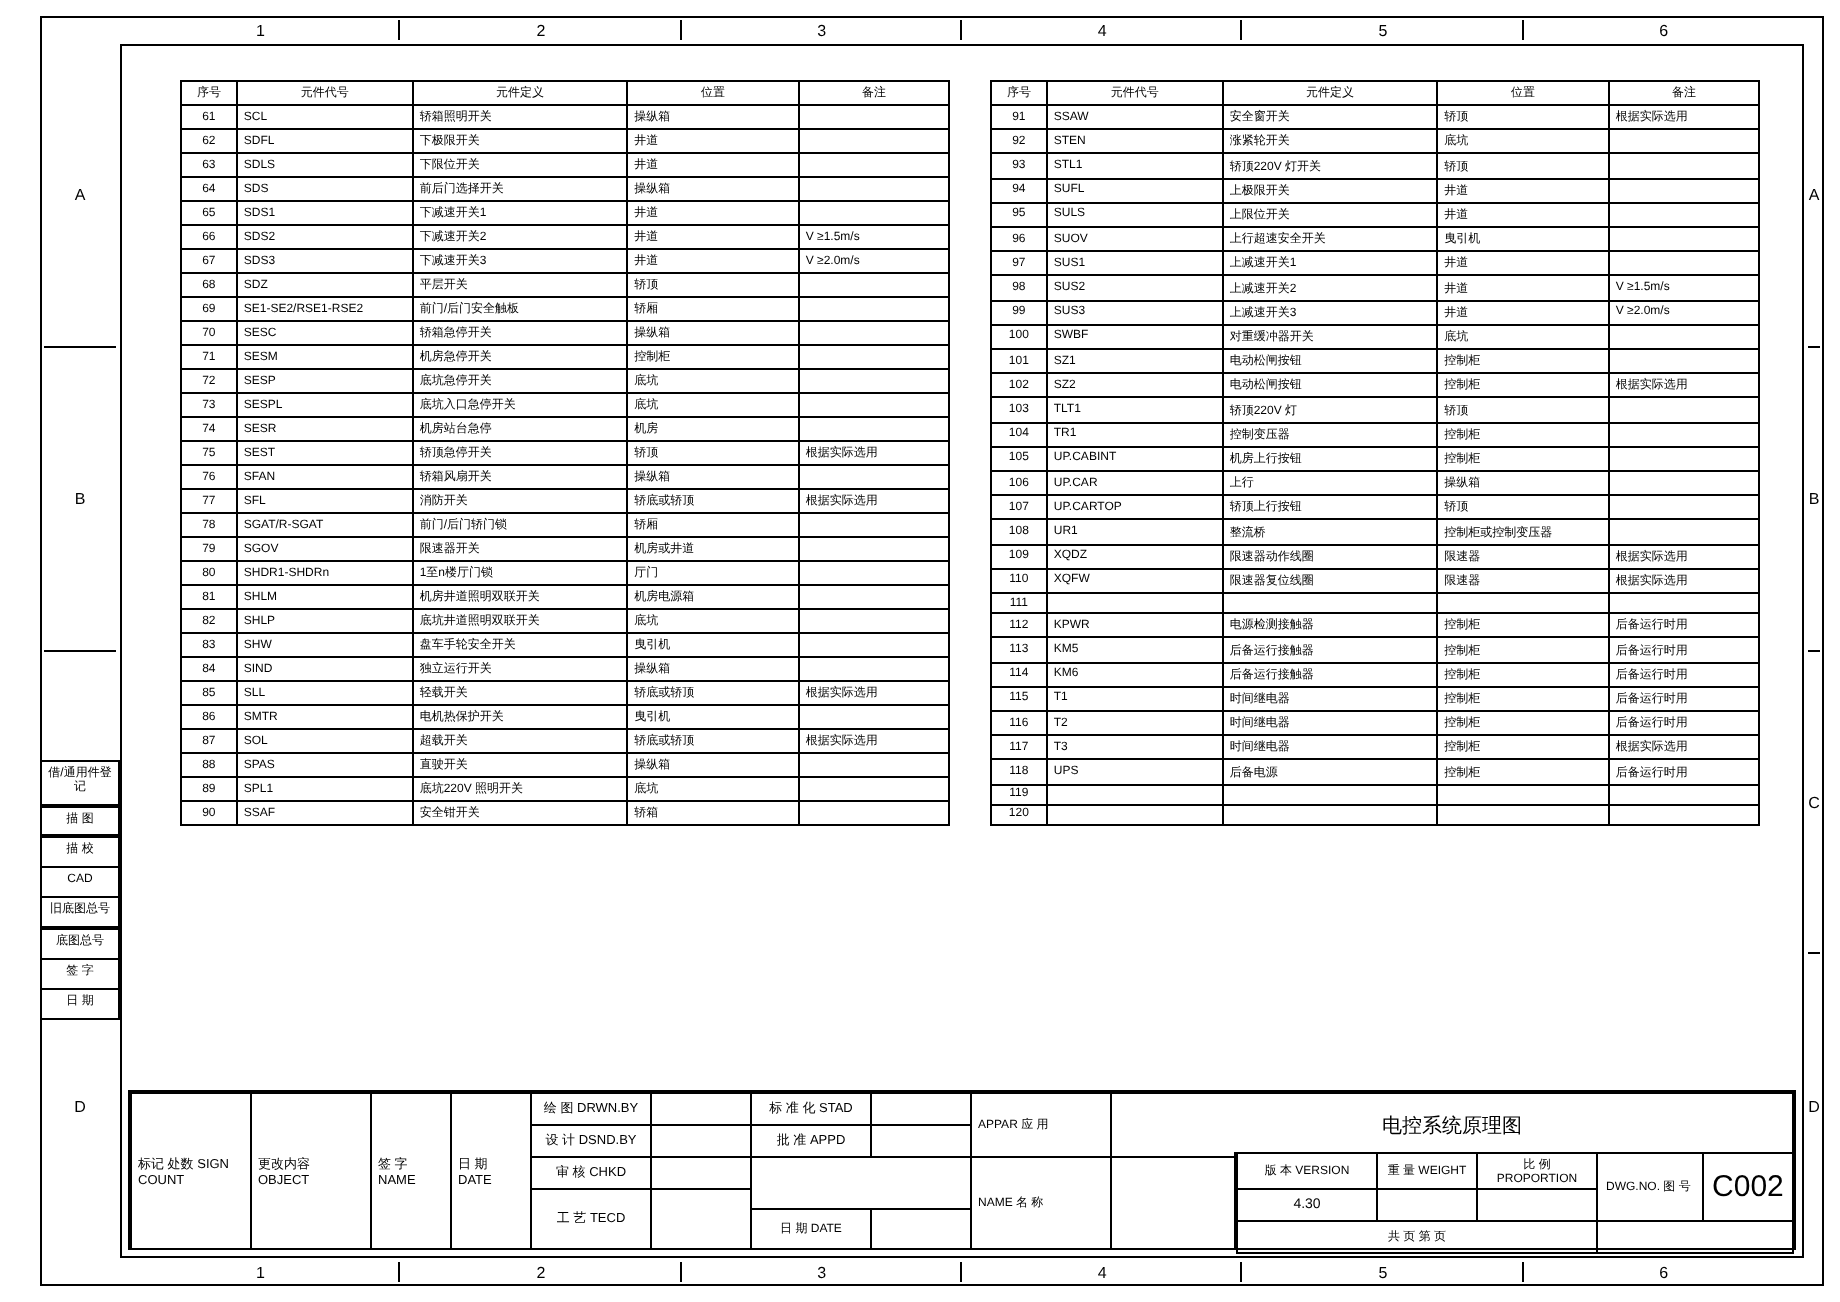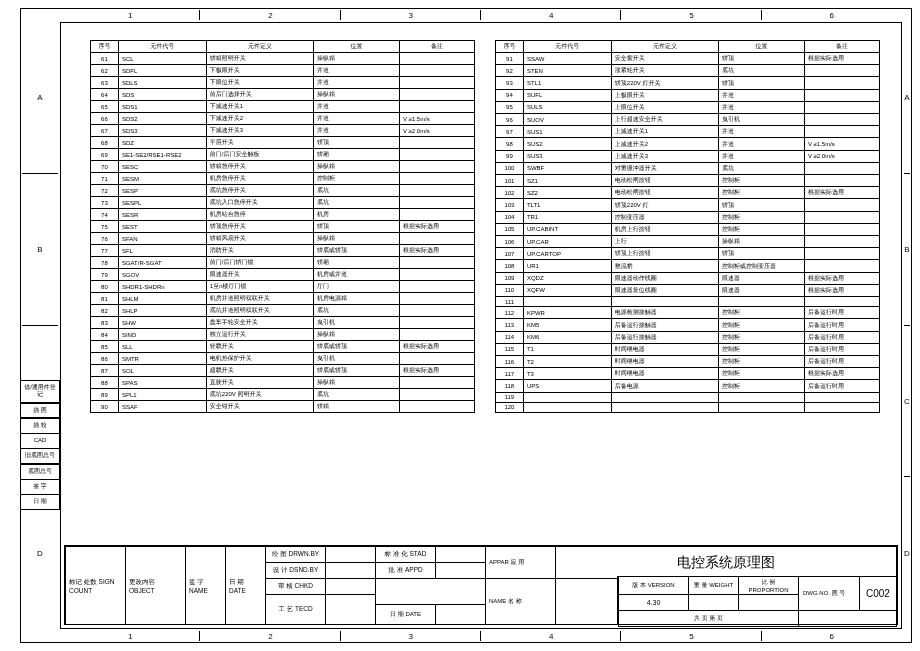--- a/index.html
+++ b/index.html
@@ -33,22 +33,22 @@
   .col-seq { width: 26px; }
   .col-code { width: 82px; }
   .col-def { width: 100px; }
   .col-loc { width: 80px; }
   .col-rem { width: 70px; }
   
   
   .titleblock { position: absolute; left: 64px; right: 22px; bottom: 26px; height: 80px; border: 0.5px solid #000; font-size: 6.5px; }
   .titleblock table { border-collapse: collapse; width: 100%; height: 100%; }
   .titleblock td { border: 0.5px solid #000; padding: 1px 3px; vertical-align: middle; }
-  .tb-big { font-size: 14px; text-align: center; }
-  .tb-med { font-size: 10px; text-align: center; margin-left: 32px; }
+  .tb-big { font-size: 10px; text-align: center; }
+  .tb-med { font-size: 15px; text-align: center; margin-left: 32px; }
 </style>
 </head>
 <body>
 
 <div class="page">
   <div class="outer-frame"></div>
 
   <div class="ruler top">
     <div>1</div>
     <div>2</div>

